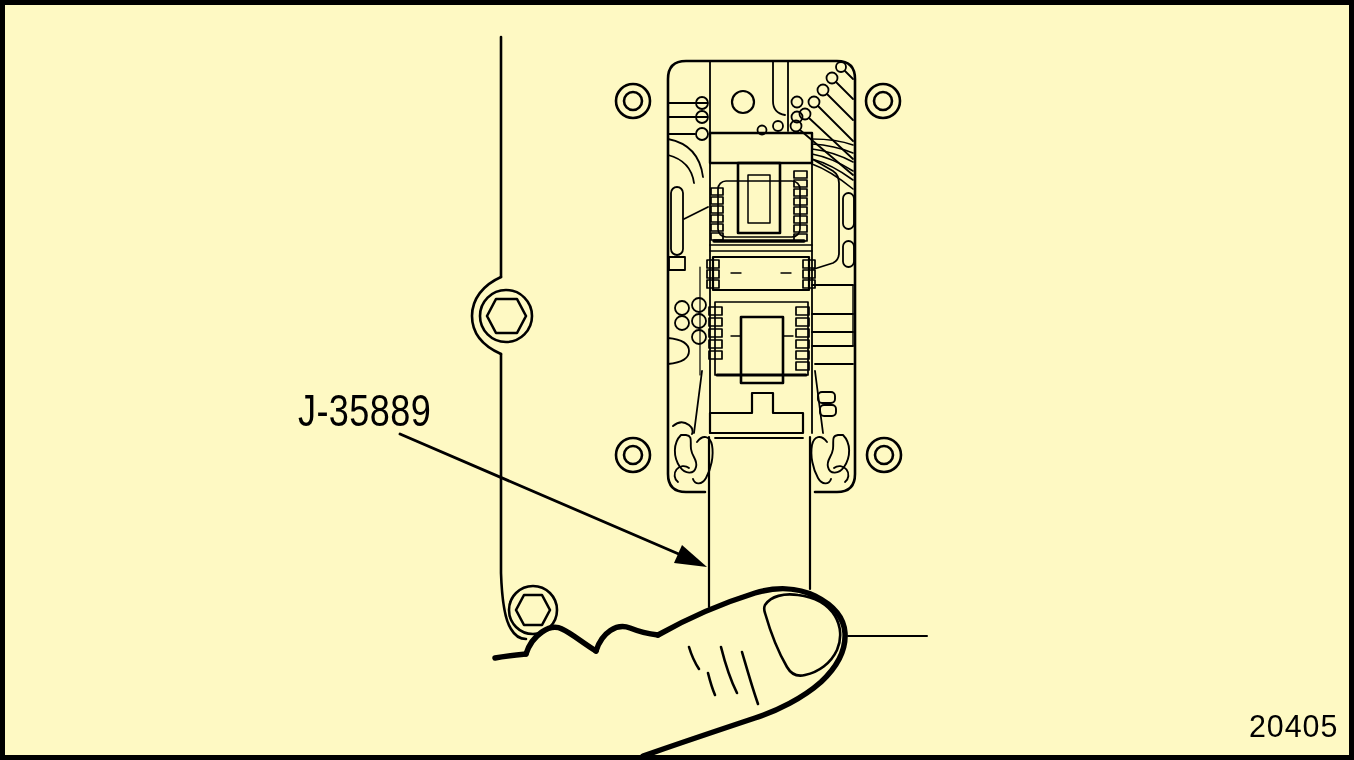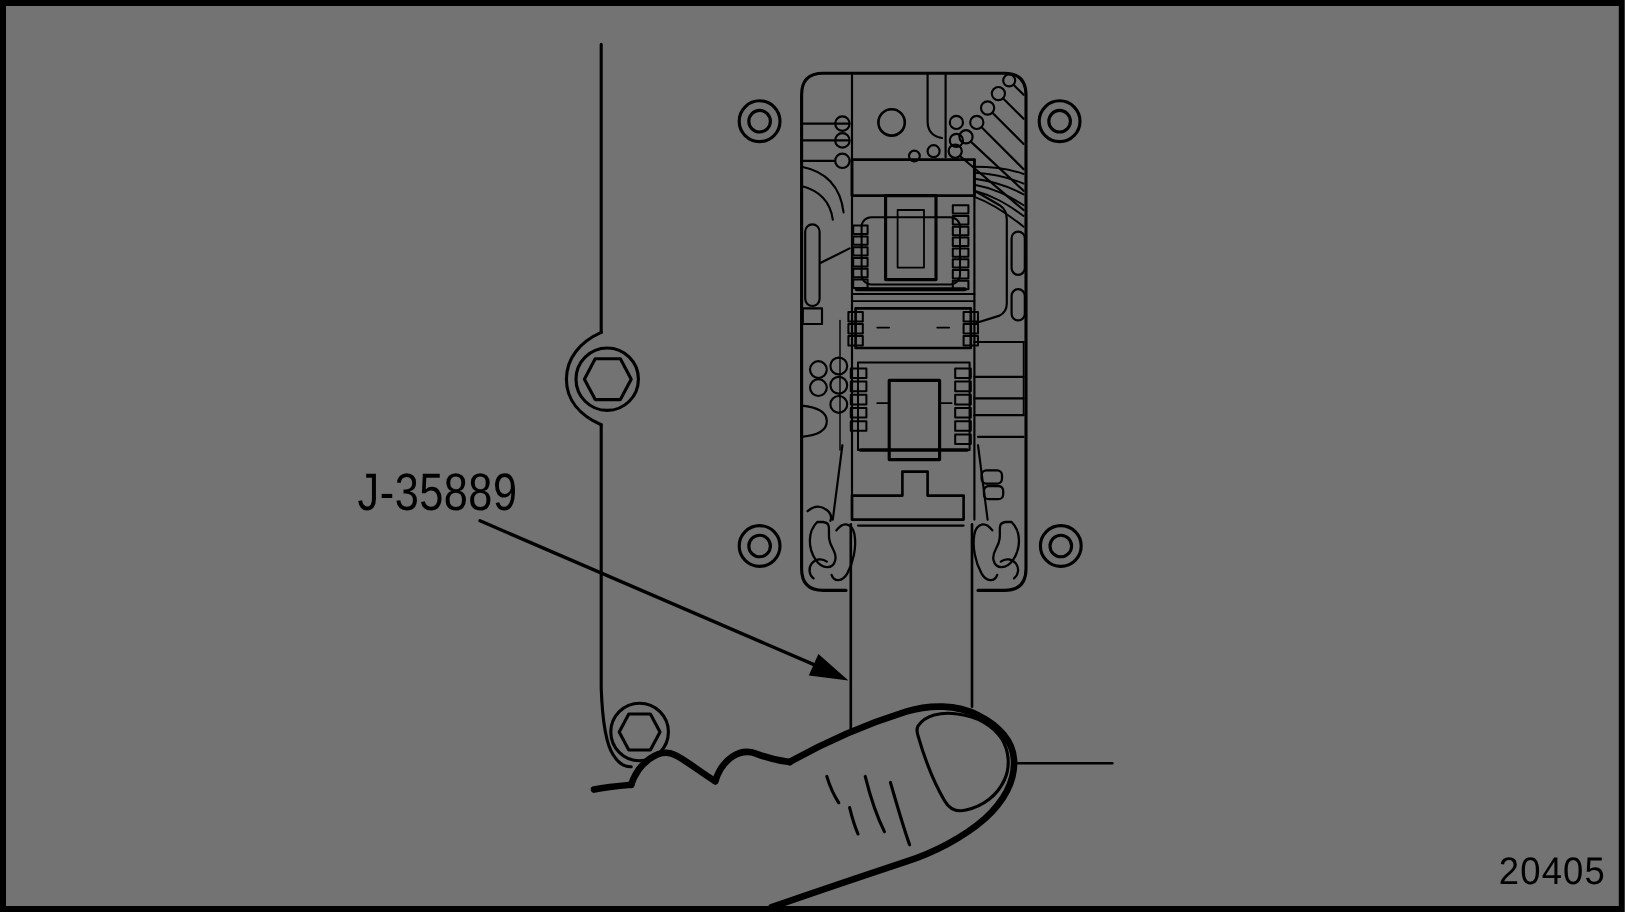--- a/index.html
+++ b/index.html
@@ -1,20 +1,20 @@
 <!DOCTYPE html>
 <html><head>
 <meta charset="utf-8">
 <style>
   html,body{margin:0;padding:0;background:#ffffff;}
   .figure{
     position:relative;
     width:1354px;height:760px;
     box-sizing:border-box;
-    background:#737373;
+    background:#fef9c3;
     border:5px solid #000000;
     overflow:hidden;
     font-family:"Liberation Sans", sans-serif;
   }
   .figure svg{position:absolute;left:0;top:0;}
   .label{
     position:absolute;
     color:#000000;
     white-space:nowrap;
     line-height:1;

